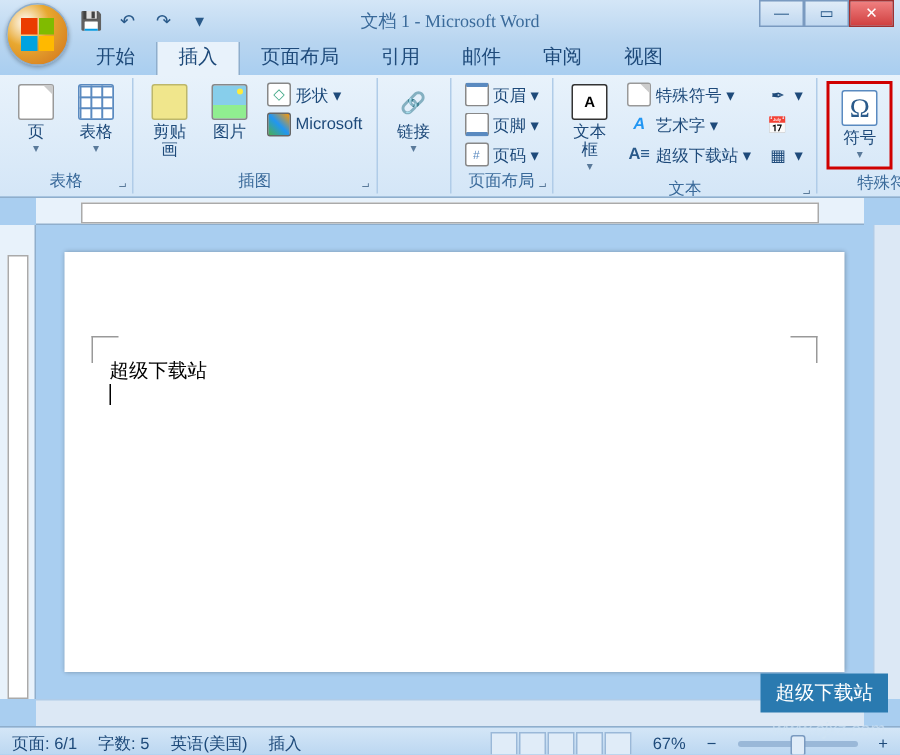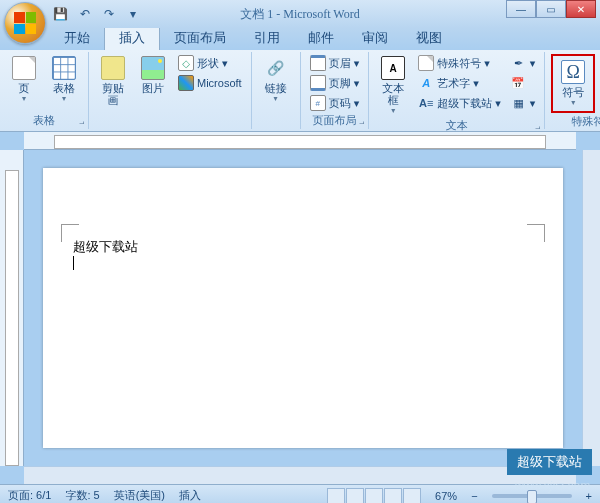--- a/index.html
+++ b/index.html
@@ -141,20 +141,21 @@
           <div class="lbl">图片</div>
         </div>
       <div class="smallrow">
         <div class="smallbtn"><div class="ico ico-shape">◇</div><span>形状</span> ▾</div>
         <div class="smallbtn">
             <div class="ico ico-smart"></div>
             <span>Microsoft</span>
           </div>
       </div>
     </div>
+    <div class="group-label">插图</div>
   </div>
 
   <div class="group">
     <div class="group-body">
       <div class="bigbtn">
           <div class="ico ico-link">🔗</div>
           <div class="lbl">链接</div>
           <div style="font-size:8px;color:#5a7a9a">▾</div>
         </div>
     </div>

